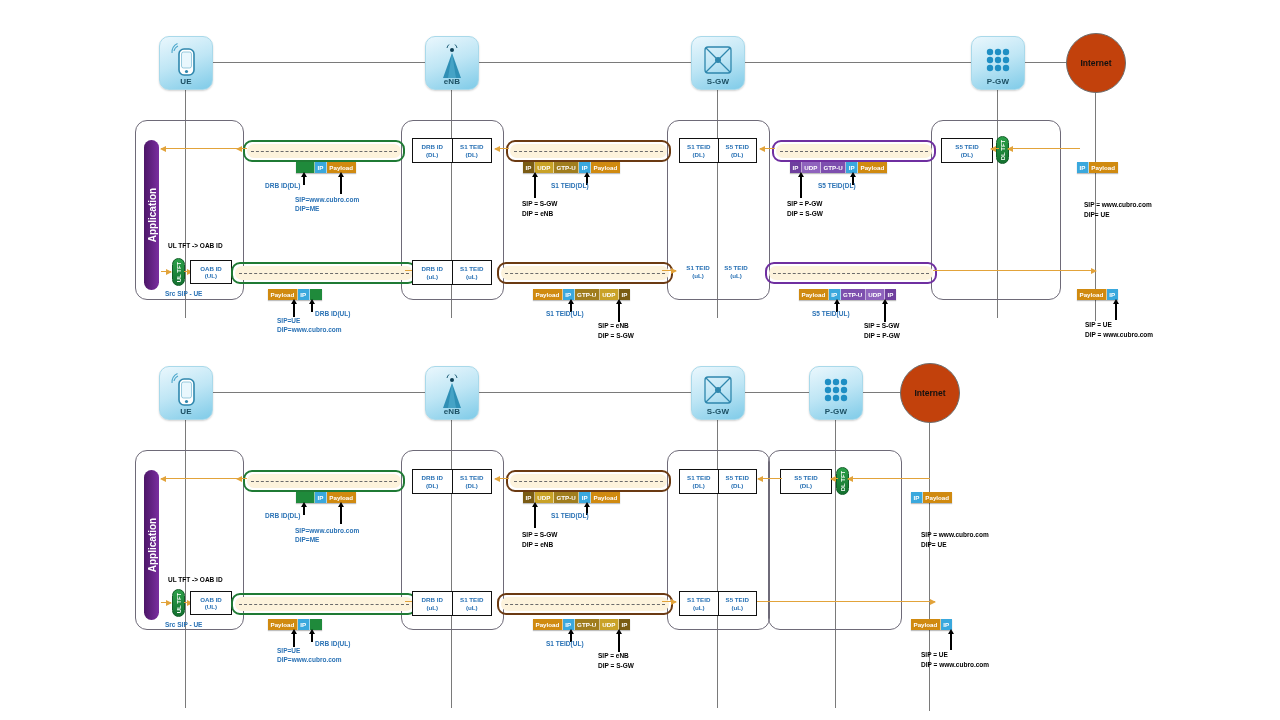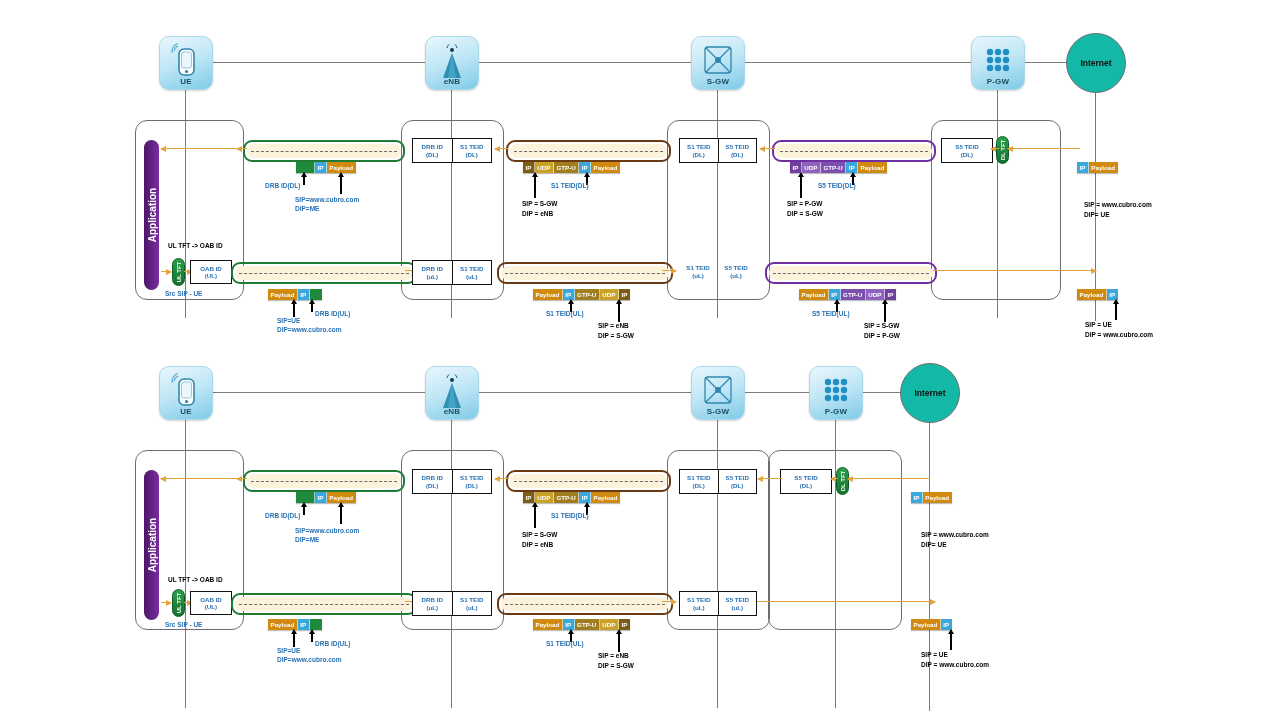--- a/index.html
+++ b/index.html
@@ -7,21 +7,21 @@
   #stage{position:relative;width:1280px;height:720px;}
 
   
   .node{position:absolute;width:52px;height:52px;border-radius:10px;
         background:linear-gradient(160deg,#eaf7fd 0%,#bfe6f5 48%,#7fcbe8 100%);
         border:1px solid #a9d9ea;box-shadow:0 1px 2px rgba(0,0,0,.18);}
   .node .nlabel{position:absolute;left:0;right:0;bottom:3px;text-align:center;
         font-size:8px;font-weight:bold;color:#1b4f63;letter-spacing:.2px;}
   .node svg{position:absolute;left:0;top:0;}
   .cloud{position:absolute;width:58px;height:58px;border-radius:50%;
-        border:1px solid #6e6e6e;background:#14b8a6;}
+        border:1px solid #6e6e6e;background:#c2410c;}
   .cloud span{position:absolute;left:0;right:0;top:50%;transform:translateY(-50%);
         text-align:center;font-size:8.5px;font-weight:bold;color:#111;}
 
   
   .hline{position:absolute;height:1px;background:#7a7a7a;}
   .vline{position:absolute;width:1px;background:#7a7a7a;}
 
   
   .plane{position:absolute;border:1px solid #6e6a78;border-radius:12px;background:transparent;}
 

